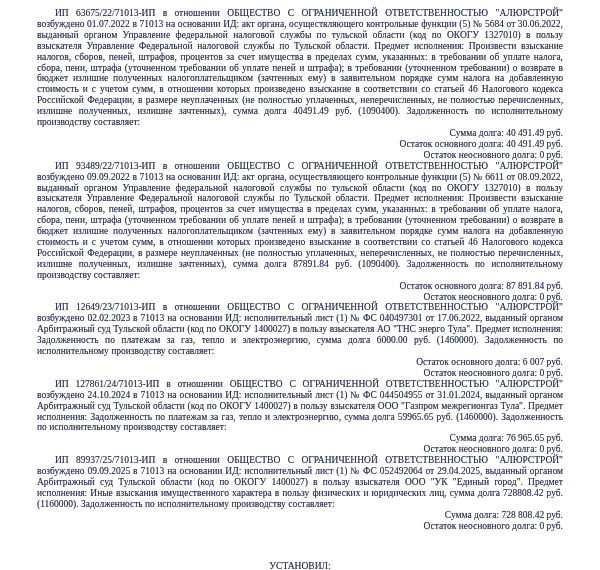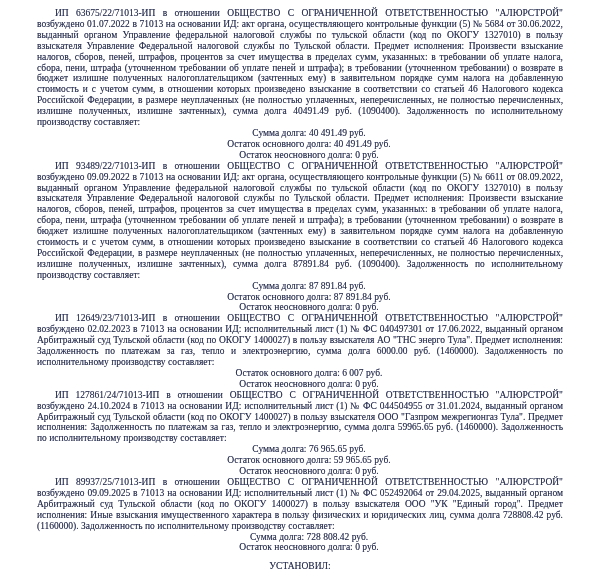--- a/index.html
+++ b/index.html
@@ -22,21 +22,21 @@
     text-shadow: 0 0 0.5px rgba(43, 50, 82, 0.55);
   }
   .para {
     margin: 0;
     text-indent: 18px;
     text-align: justify;
   }
   .line {
     margin: 0;
     text-indent: 18px;
-    text-align: center;
+    text-align: right;
   }
   .footer {
     position: absolute;
     left: 0;
     right: 0;
     top: 561px;
     text-align: center;
     font-family: "Liberation Serif", "DejaVu Serif", serif;
     font-size: 9.5px;
     line-height: 10.9px;
@@ -51,35 +51,33 @@
 
   <section class="entry">
     <p class="para">ИП 63675/22/71013-ИП в отношении ОБЩЕСТВО С ОГРАНИЧЕННОЙ ОТВЕТСТВЕННОСТЬЮ "АЛЮРСТРОЙ" возбуждено 01.07.2022 в 71013 на основании ИД: акт органа, осуществляющего контрольные функции (5) № 5684 от 30.06.2022, выданный органом Управление федеральной налоговой службы по тульской области (код по ОКОГУ 1327010) в пользу взыскателя Управление Федеральной налоговой службы по Тульской области. Предмет исполнения: Произвести взыскание налогов, сборов, пеней, штрафов, процентов за счет имущества в пределах сумм, указанных: в требовании об уплате налога, сбора, пени, штрафа (уточненном требовании об уплате пеней и штрафа); в требовании (уточненном требовании) о возврате в бюджет излишне полученных налогоплательщиком (зачтенных ему) в заявительном порядке сумм налога на добавленную стоимость и с учетом сумм, в отношении которых произведено взыскание в соответствии со статьей 46 Налогового кодекса Российской Федерации, в размере неуплаченных (не полностью уплаченных, неперечисленных, не полностью перечисленных, излишне полученных, излишне зачтенных), сумма долга 40491.49 руб. (1090400). Задолженность по исполнительному производству составляет:</p>
     <p class="line">Сумма долга: 40 491.49 руб.</p>
     <p class="line">Остаток основного долга: 40 491.49 руб.</p>
     <p class="line">Остаток неосновного долга: 0 руб.</p>
   </section>
 
   <section class="entry">
     <p class="para">ИП 93489/22/71013-ИП в отношении ОБЩЕСТВО С ОГРАНИЧЕННОЙ ОТВЕТСТВЕННОСТЬЮ "АЛЮРСТРОЙ" возбуждено 09.09.2022 в 71013 на основании ИД: акт органа, осуществляющего контрольные функции (5) № 6611 от 08.09.2022, выданный органом Управление федеральной налоговой службы по тульской области (код по ОКОГУ 1327010) в пользу взыскателя Управление Федеральной налоговой службы по Тульской области. Предмет исполнения: Произвести взыскание налогов, сборов, пеней, штрафов, процентов за счет имущества в пределах сумм, указанных: в требовании об уплате налога, сбора, пени, штрафа (уточненном требовании об уплате пеней и штрафа); в требовании (уточненном требовании) о возврате в бюджет излишне полученных налогоплательщиком (зачтенных ему) в заявительном порядке сумм налога на добавленную стоимость и с учетом сумм, в отношении которых произведено взыскание в соответствии со статьей 46 Налогового кодекса Российской Федерации, в размере неуплаченных (не полностью уплаченных, неперечисленных, не полностью перечисленных, излишне полученных, излишне зачтенных), сумма долга 87891.84 руб. (1090400). Задолженность по исполнительному производству составляет:</p>
-    <p class="line">Сумма долга: 87 891.84 руб.</p>
     <p class="line">Остаток основного долга: 87 891.84 руб.</p>
     <p class="line">Остаток неосновного долга: 0 руб.</p>
   </section>
 
   <section class="entry">
     <p class="para">ИП 12649/23/71013-ИП в отношении ОБЩЕСТВО С ОГРАНИЧЕННОЙ ОТВЕТСТВЕННОСТЬЮ "АЛЮРСТРОЙ" возбуждено 02.02.2023 в 71013 на основании ИД: исполнительный лист (1) № ФС 040497301 от 17.06.2022, выданный органом Арбитражный суд Тульской области (код по ОКОГУ 1400027) в пользу взыскателя АО "ТНС энерго Тула". Предмет исполнения: Задолженность по платежам за газ, тепло и электроэнергию, сумма долга 6000.00 руб. (1460000). Задолженность по исполнительному производству составляет:</p>
     <p class="line">Остаток основного долга: 6 007 руб.</p>
     <p class="line">Остаток неосновного долга: 0 руб.</p>
   </section>
 
   <section class="entry">
     <p class="para">ИП 127861/24/71013-ИП в отношении ОБЩЕСТВО С ОГРАНИЧЕННОЙ ОТВЕТСТВЕННОСТЬЮ "АЛЮРСТРОЙ" возбуждено 24.10.2024 в 71013 на основании ИД: исполнительный лист (1) № ФС 044504955 от 31.01.2024, выданный органом Арбитражный суд Тульской области (код по ОКОГУ 1400027) в пользу взыскателя ООО "Газпром межрегионгаз Тула". Предмет исполнения: Задолженность по платежам за газ, тепло и электроэнергию, сумма долга 59965.65 руб. (1460000). Задолженность по исполнительному производству составляет:</p>
     <p class="line">Сумма долга: 76 965.65 руб.</p>
-    <p class="line">Остаток основного долга: 59 965.65 руб.</p>
     <p class="line">Остаток неосновного долга: 0 руб.</p>
   </section>
 
   <section class="entry">
     <p class="para">ИП 89937/25/71013-ИП в отношении ОБЩЕСТВО С ОГРАНИЧЕННОЙ ОТВЕТСТВЕННОСТЬЮ "АЛЮРСТРОЙ" возбуждено 09.09.2025 в 71013 на основании ИД: исполнительный лист (1) № ФС 052492064 от 29.04.2025, выданный органом Арбитражный суд Тульской области (код по ОКОГУ 1400027) в пользу взыскателя ООО "УК "Единый город". Предмет исполнения: Иные взыскания имущественного характера в пользу физических и юридических лиц, сумма долга 728808.42 руб. (1160000). Задолженность по исполнительному производству составляет:</p>
     <p class="line">Сумма долга: 728 808.42 руб.</p>
     <p class="line">Остаток неосновного долга: 0 руб.</p>
   </section>
 
 </div>

